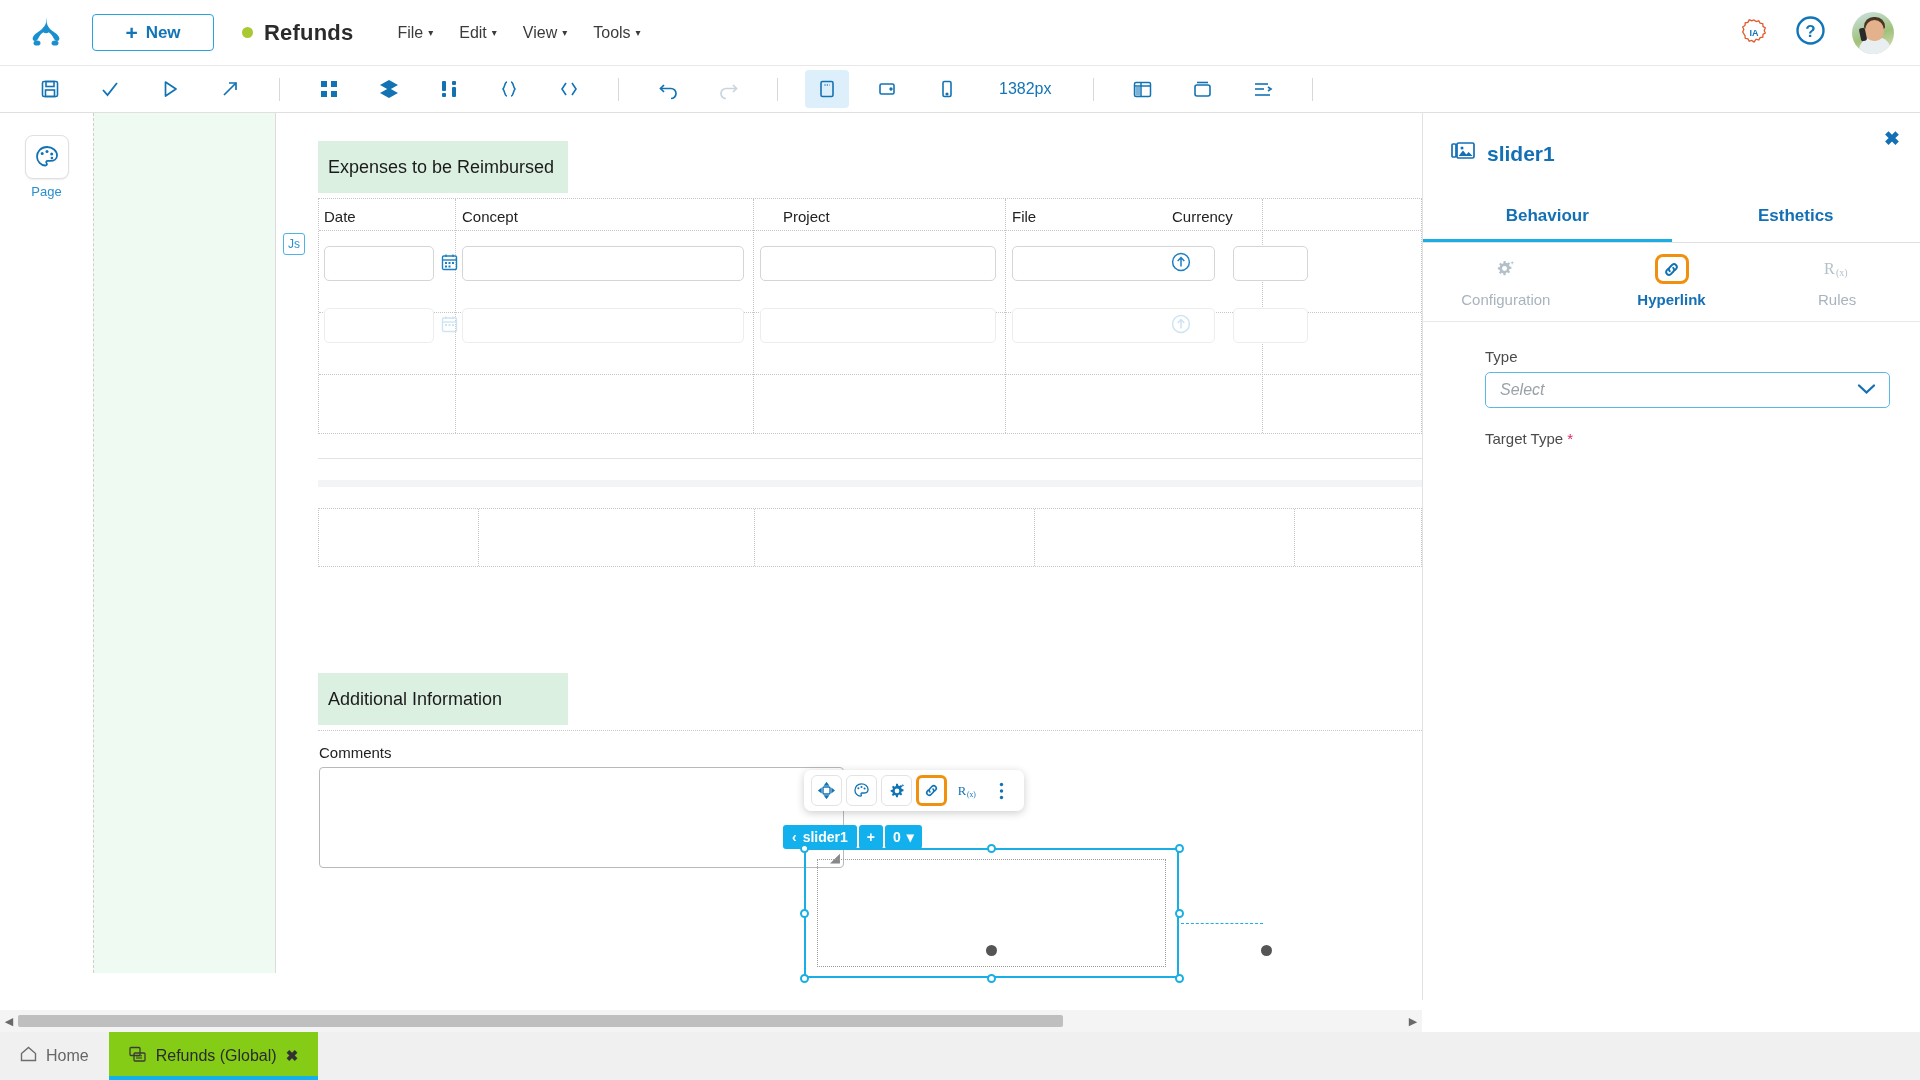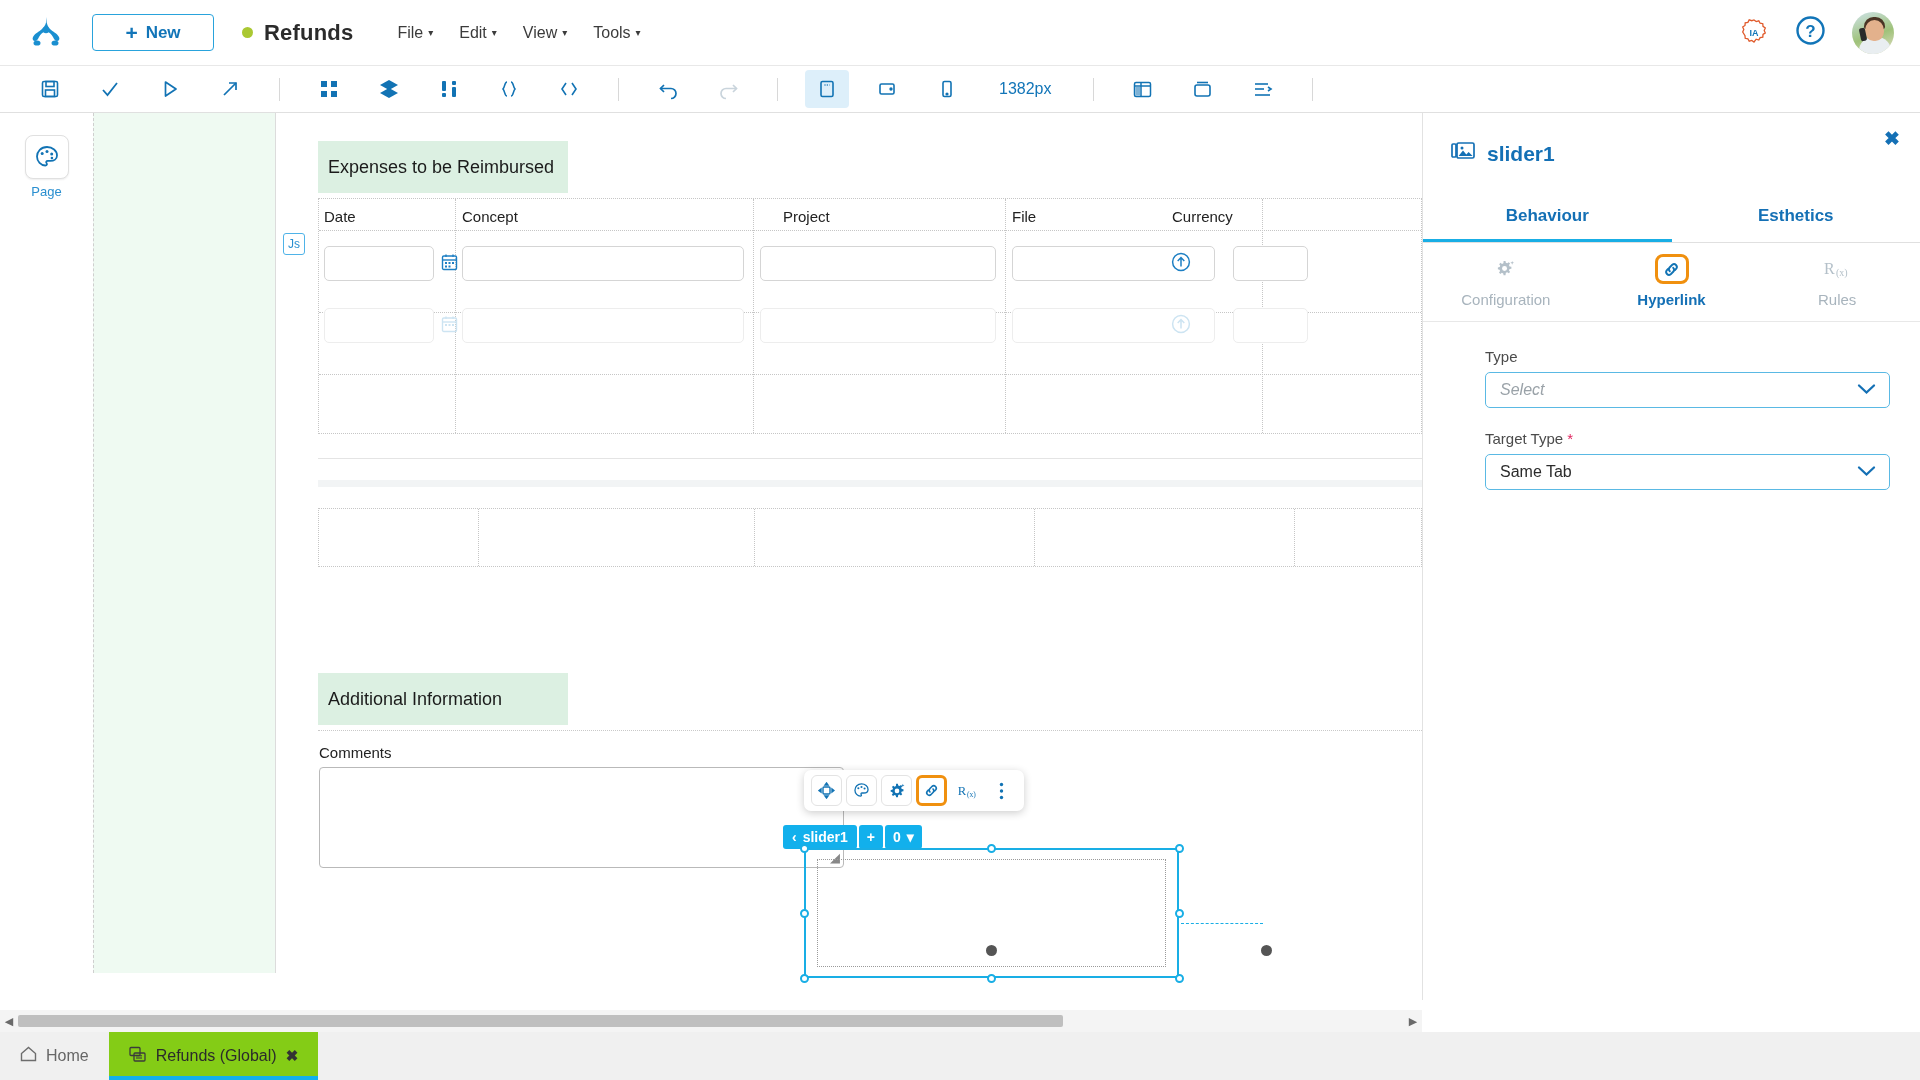--- a/index.html
+++ b/index.html
@@ -718,28 +718,20 @@
                 <path d="M2 2.5 L9.5 9.5 L17 2.5" fill="none" stroke="#1470b5" stroke-width="2.3" stroke-linecap="round"></path>
               </svg>
           </span>
         </div>
       </div>
 
       <div class="f-group">
         <div class="f-label">
           <span>Target Type</span><span class="req">&nbsp;*</span>
         </div>
-        <div class="f-select">
-          <span class="val">Same Tab</span>
-          <span class="chev">
-            <svg width="19" height="12" viewBox="0 0 19 12">
-                <path d="M2 2.5 L9.5 9.5 L17 2.5" fill="none" stroke="#1470b5" stroke-width="2.3" stroke-linecap="round"></path>
-              </svg>
-          </span>
-        </div>
       </div>
     </div>
   </div>
 
   <div class="hscroll-wrap">
     <div class="hs-arrow">◀</div>
     <div class="hs-track">
       <div class="hs-thumb"></div>
     </div>
     <div class="hs-arrow">▶</div>

